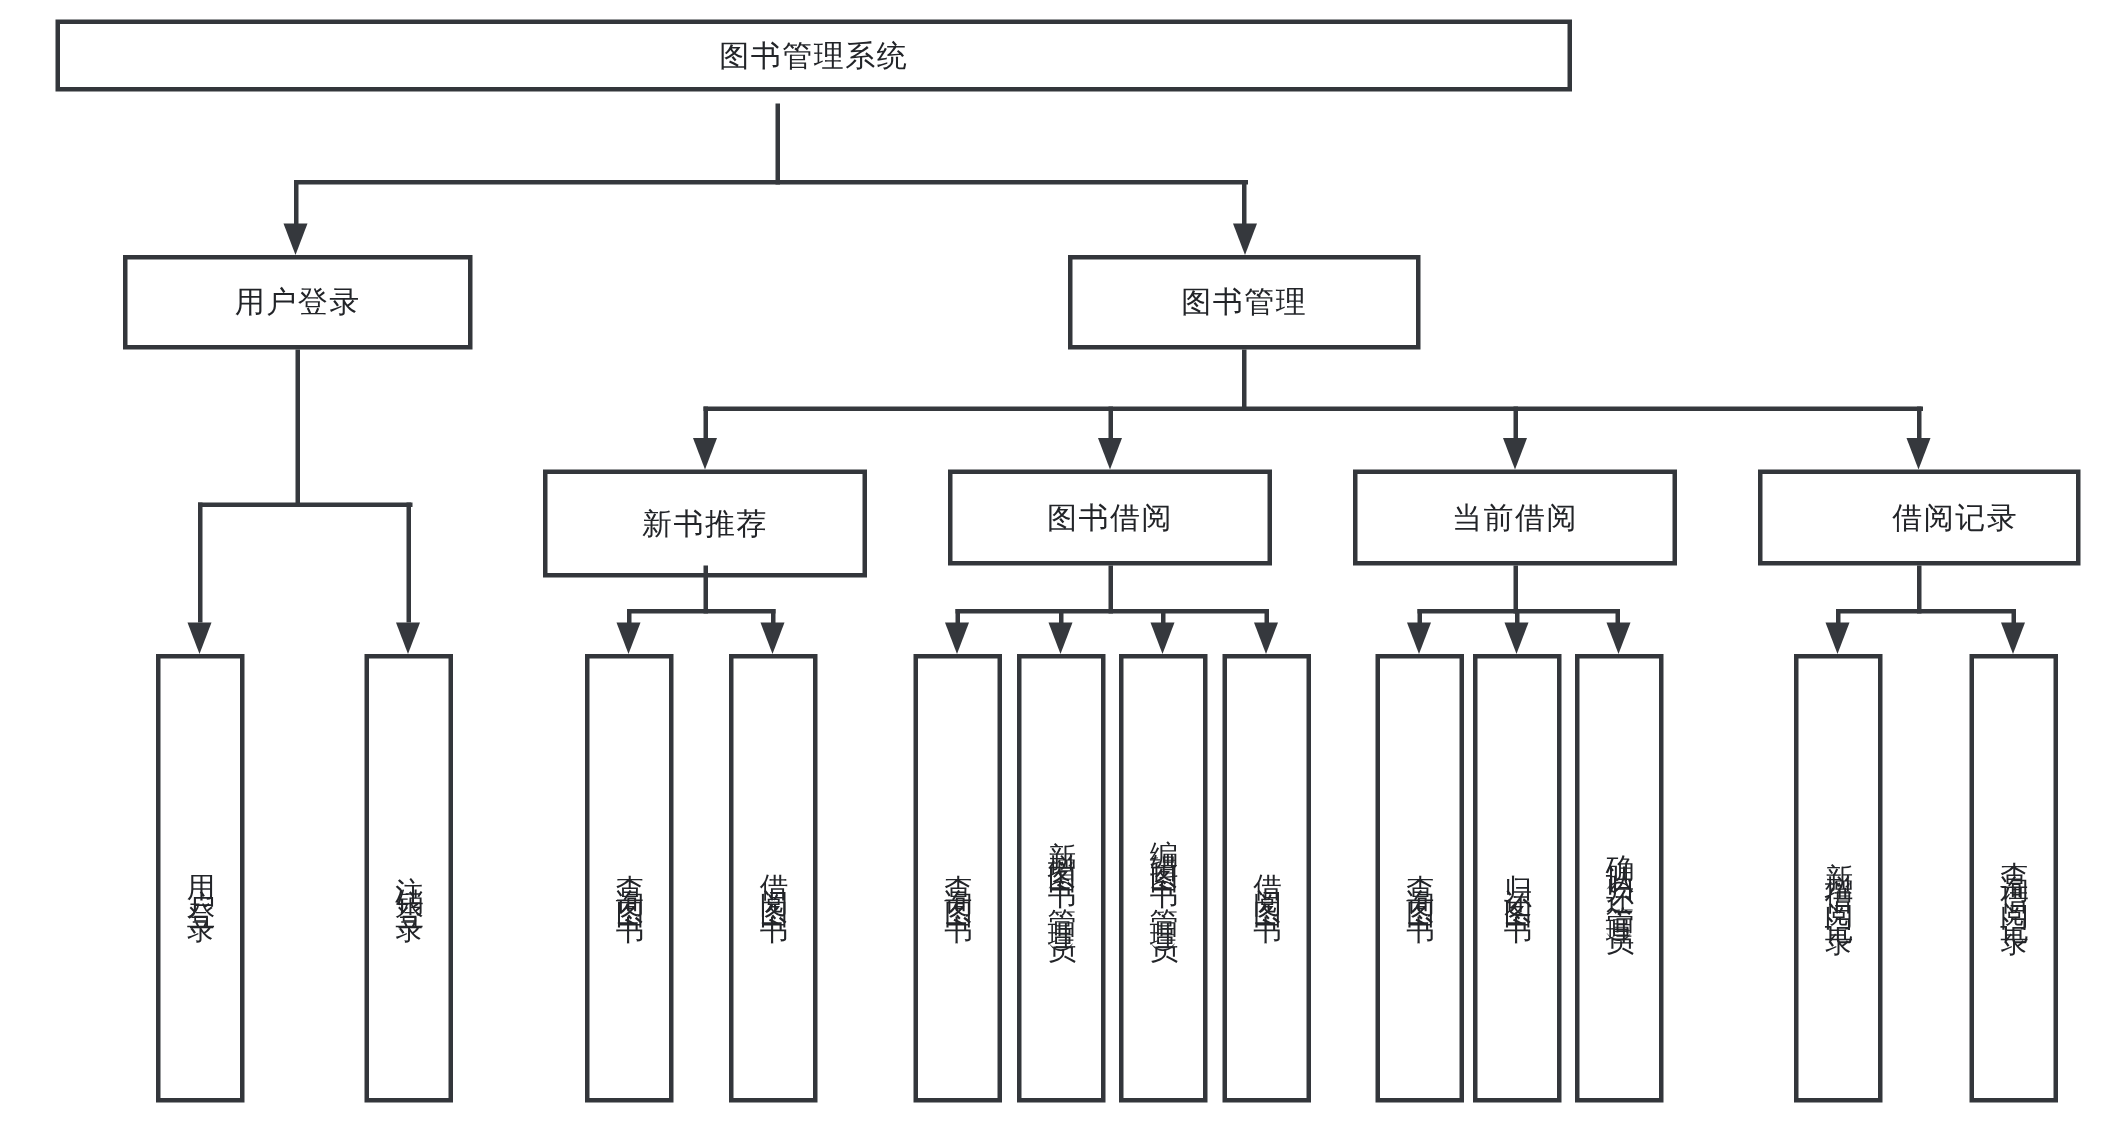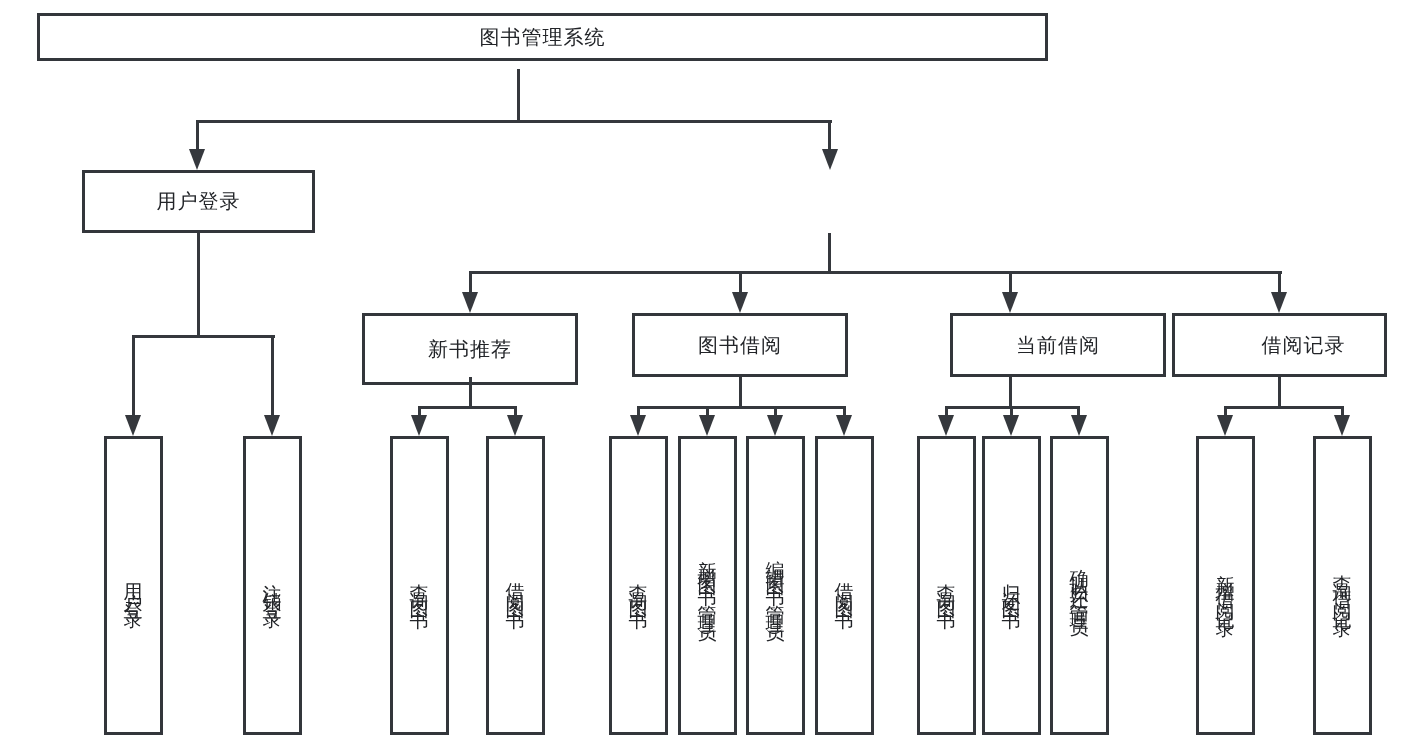--- a/index.html
+++ b/index.html
@@ -67,20 +67,23 @@
   <div class="line" style="left:517px;top:69px;width:3px;height:54px;"></div>
   <div class="line" style="left:196px;top:120px;width:636px;height:3px;"></div>
   <div class="line" style="left:196px;top:120px;width:3px;height:30px;"></div>
   <div class="arrow" style="left:189px;top:149px;"></div>
   <div class="line" style="left:828px;top:120px;width:3px;height:30px;"></div>
   <div class="arrow" style="left:822px;top:149px;"></div>
 
   <div class="box" style="left:82px;top:170px;width:233px;height:63px;">
     <span class="hlabel">用户登录</span>
   </div>
+  <div class="box" style="left:712px;top:170px;width:235px;height:63px;">
+    <span class="hlabel">图书管理</span>
+  </div>
 
   <div class="line" style="left:197px;top:233px;width:3px;height:105px;"></div>
   <div class="line" style="left:132px;top:335px;width:143px;height:3px;"></div>
   <div class="line" style="left:132px;top:335px;width:3px;height:80px;"></div>
   <div class="arrow" style="left:125px;top:415px;"></div>
   <div class="line" style="left:271px;top:335px;width:3px;height:80px;"></div>
   <div class="arrow" style="left:264px;top:415px;"></div>
 
   <div class="line" style="left:828px;top:233px;width:3px;height:41px;"></div>
   <div class="line" style="left:469px;top:271px;width:813px;height:3px;"></div>
@@ -92,21 +95,21 @@
   <div class="arrow" style="left:1002px;top:292px;"></div>
   <div class="line" style="left:1278px;top:271px;width:3px;height:22px;"></div>
   <div class="arrow" style="left:1271px;top:292px;"></div>
 
   <div class="box" style="left:362px;top:313px;width:216px;height:72px;">
     <span class="hlabel">新书推荐</span>
   </div>
   <div class="box" style="left:632px;top:313px;width:216px;height:64px;">
     <span class="hlabel">图书借阅</span>
   </div>
-  <div class="box" style="left:902px;top:313px;width:216px;height:64px;margin-left:48px;">
+  <div class="box" style="left:902px;top:313px;width:216px;height:64px;">
     <span class="hlabel">当前借阅</span>
   </div>
   <div class="box" style="left:1172px;top:313px;width:215px;height:64px;padding-left:48px;">
     <span class="hlabel">借阅记录</span>
   </div>
 
   <div class="line" style="left:469px;top:377px;width:3px;height:32px;"></div>
   <div class="line" style="left:418px;top:406px;width:99px;height:3px;"></div>
   <div class="line" style="left:418px;top:406px;width:3px;height:10px;"></div>
   <div class="arrow" style="left:411px;top:415px;"></div>

